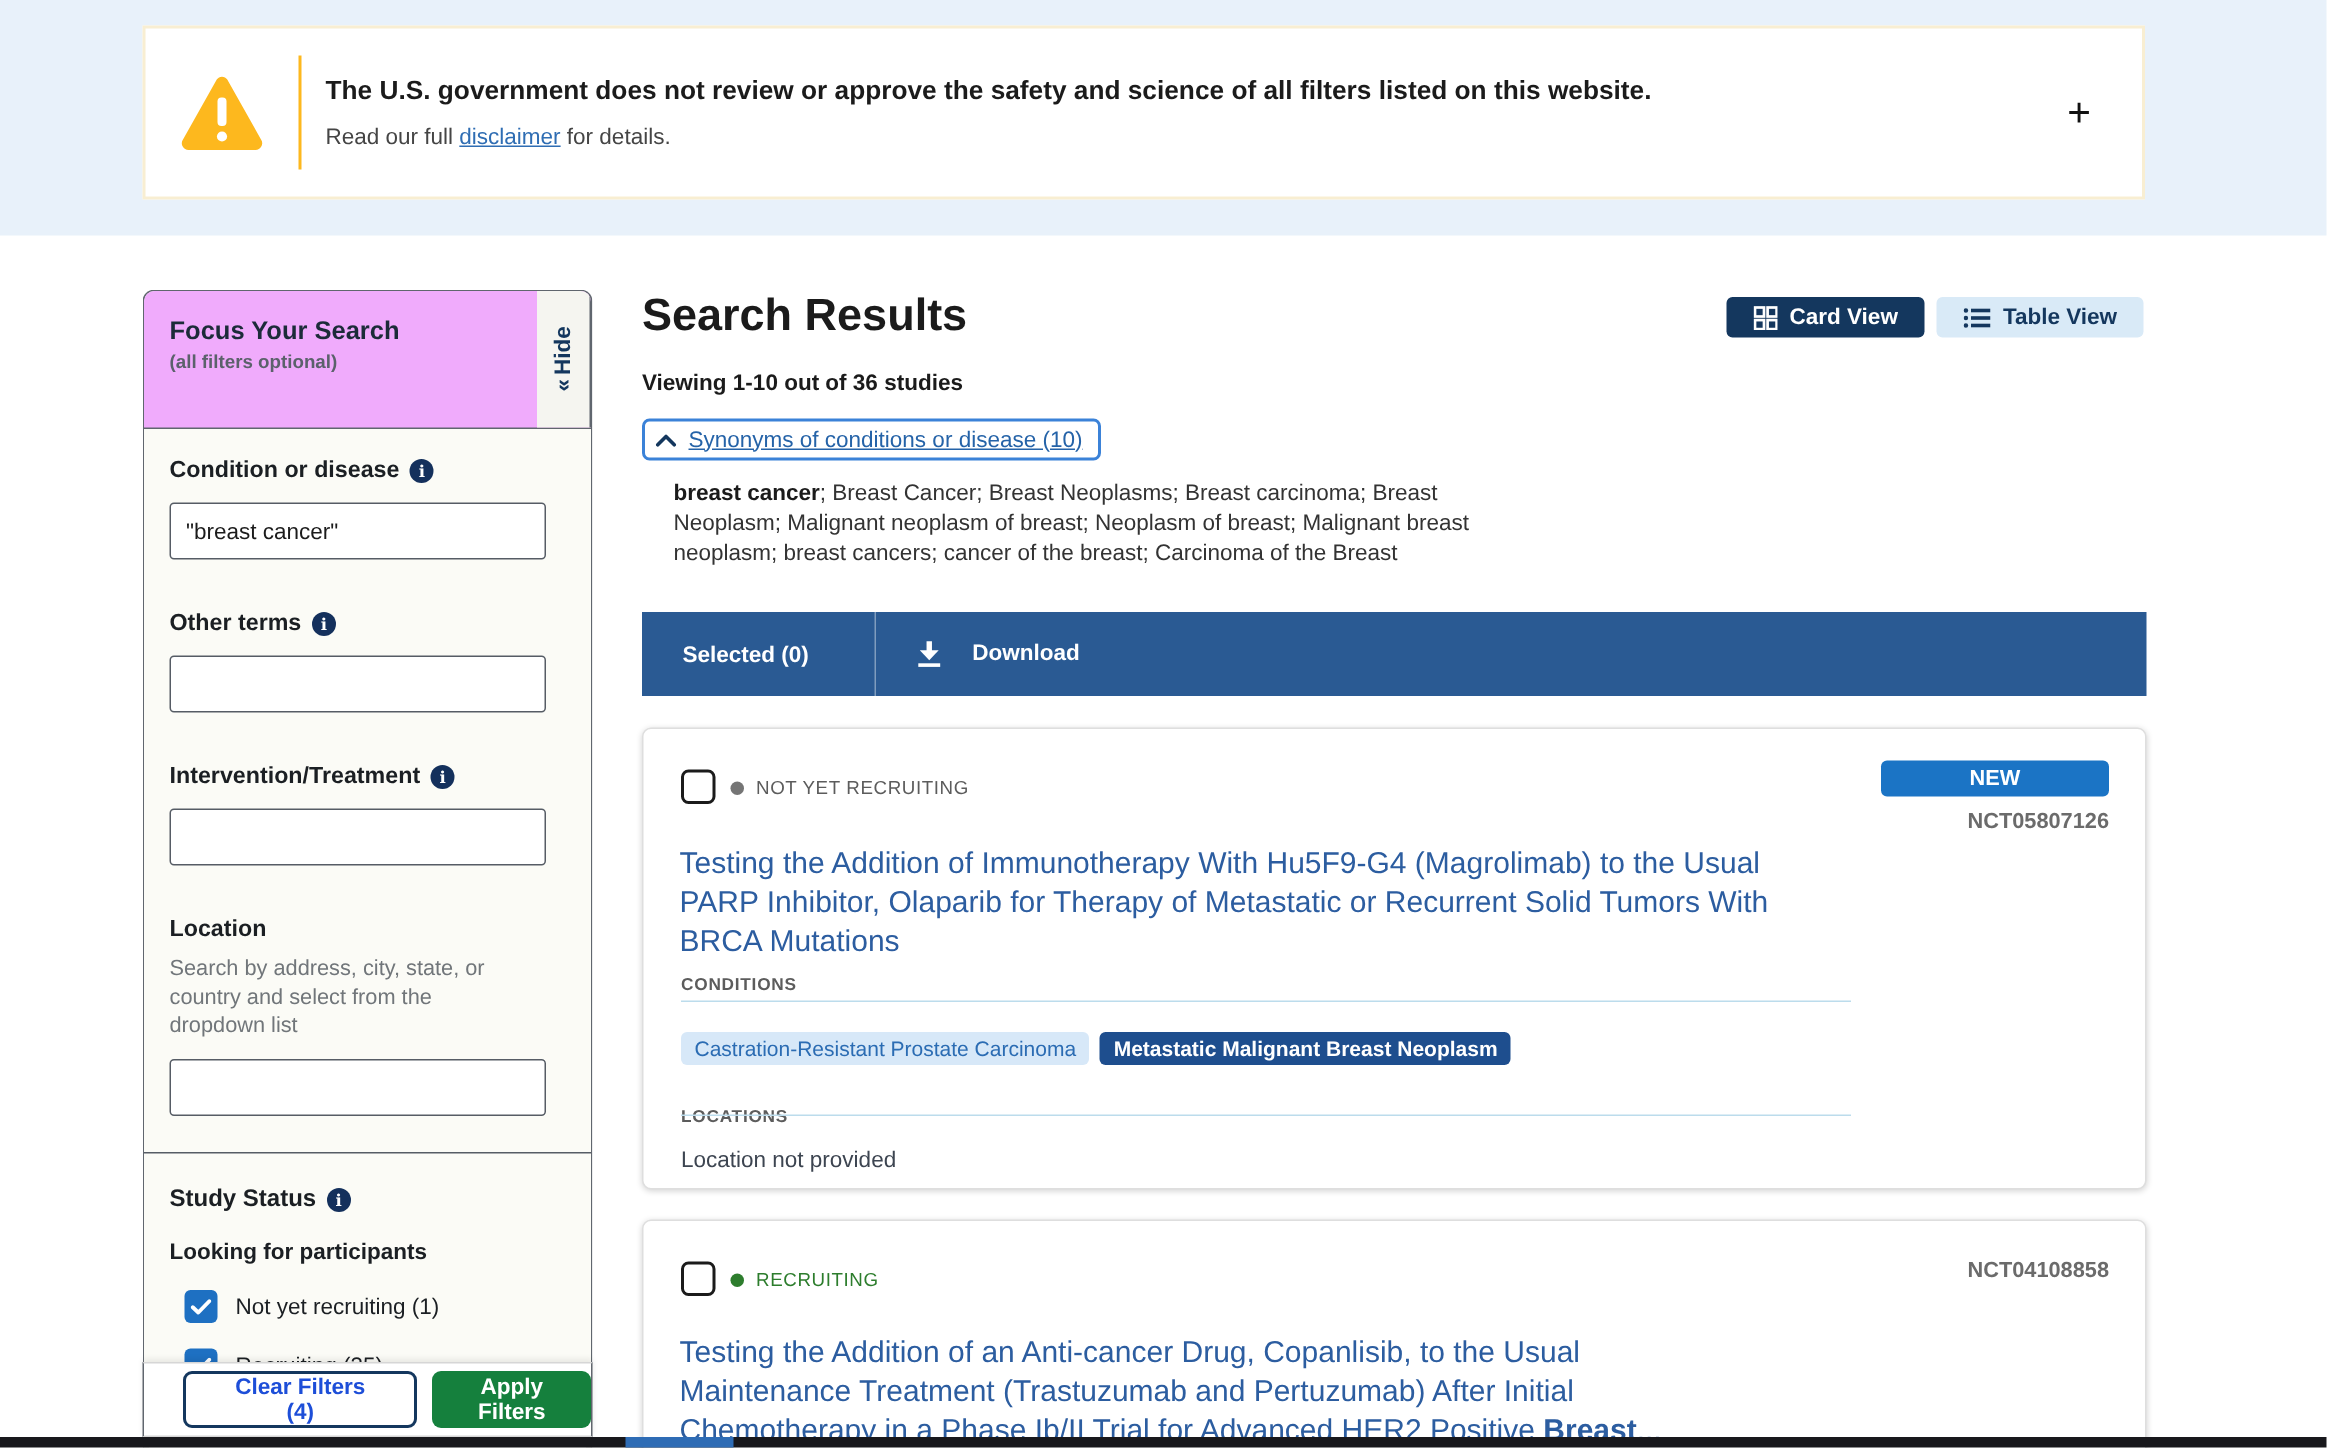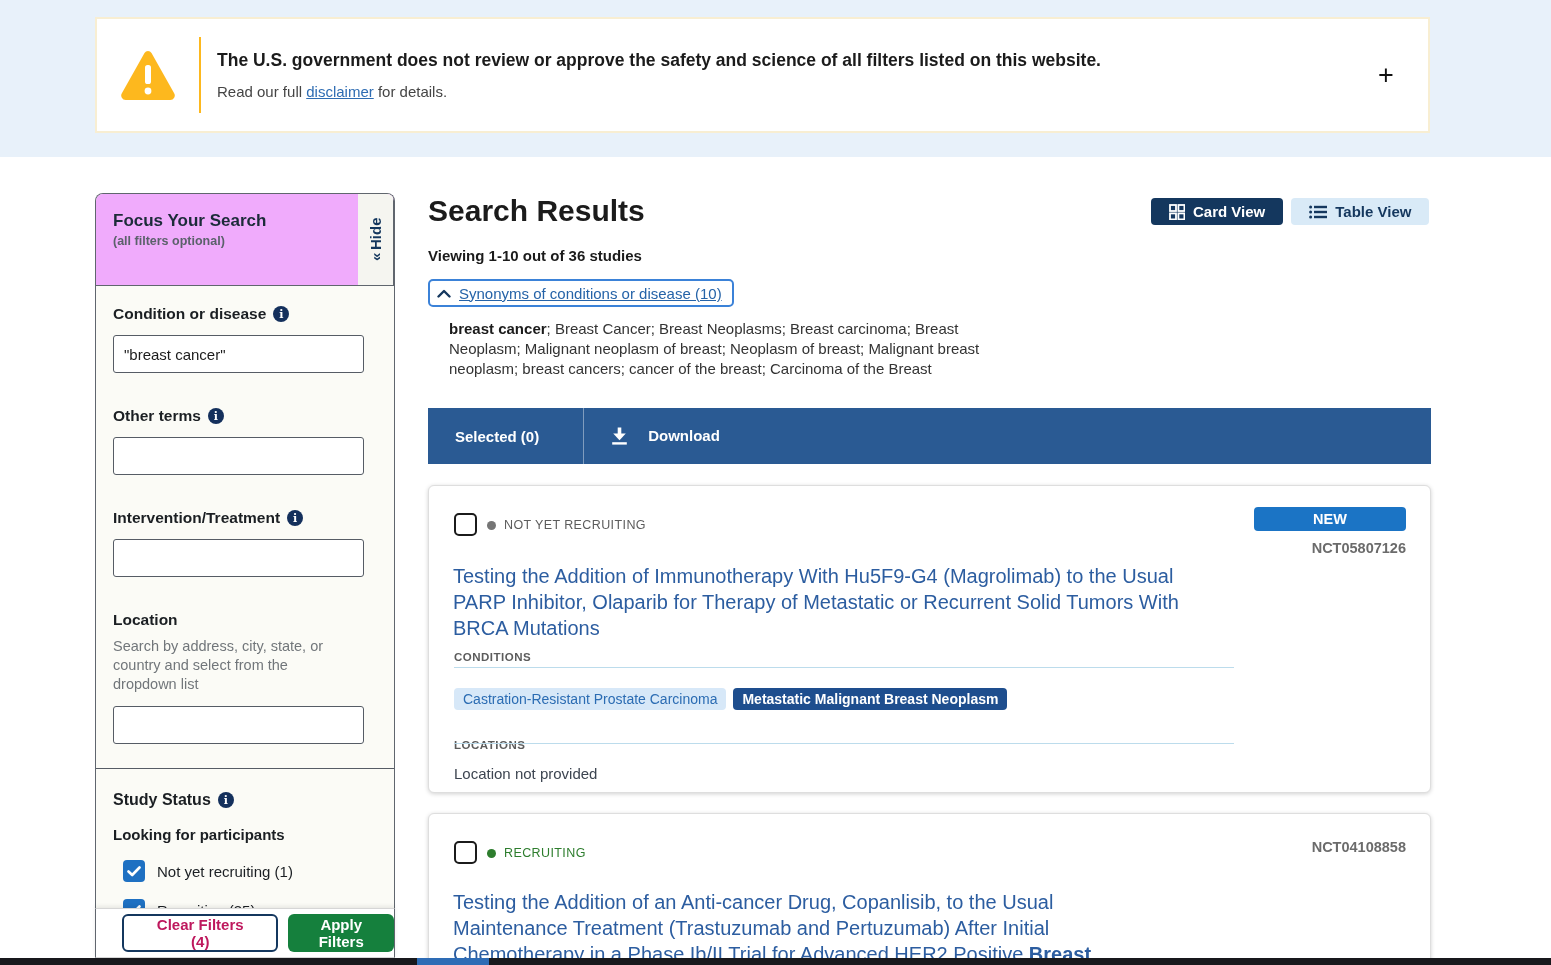--- a/index.html
+++ b/index.html
@@ -50,21 +50,21 @@
   .cb { width:22px; height:22px; border-radius:4px; flex:0 0 auto;
     display:flex; align-items:center; justify-content:center; }
   .cb.checked { background:#1e70c2; }
   .cb-label { font-size:15px; color:#1b1f23; }
   .cb-partial { width:23px; height:10px; margin:14px 0 0 10px;
     border:2.5px solid #1b1b1b; border-bottom:none; border-radius:5px 5px 0 0; background:#fff; }
   .sb-footer { position:absolute; left:95px; top:908px; width:300px; height:50px; background:#fff;
     border:1px solid #d6d6d6; border-left:1px solid #60666e; border-right:1px solid #60666e;
     display:flex; align-items:center; gap:10px; padding-left:26px; box-shadow:0 -2px 4px rgba(0,0,0,.08); }
   .btn-clear { height:38px; padding:0 32px; background:#fff; border:2px solid #14375e; border-radius:6px;
-    color:#be185d; font-weight:700; font-size:15px; cursor:pointer; font-family:"Liberation Sans", sans-serif; }
+    color:#1d4ed8; font-weight:700; font-size:15px; cursor:pointer; font-family:"Liberation Sans", sans-serif; }
   .btn-apply { height:38px; padding:0 16px; background:#15803d; border:none; border-radius:6px;
     color:#fff; font-weight:700; font-size:15px; cursor:default; font-family:"Liberation Sans", sans-serif; }
 
   
   .page-title { left:428px; top:194px; font-size:30px; font-weight:700; color:#1b1b1b; }
   .view-btns { left:1151px; top:198px; display:flex; gap:8px; }
   .btn-view { height:27px; border-radius:4px; border:none; font-size:15px; font-weight:700;
     display:flex; align-items:center; gap:8px; padding:0 18px; cursor:pointer;
     font-family:"Liberation Sans", sans-serif; }
   .btn-card-view { background:#14375e; color:#fff; }

